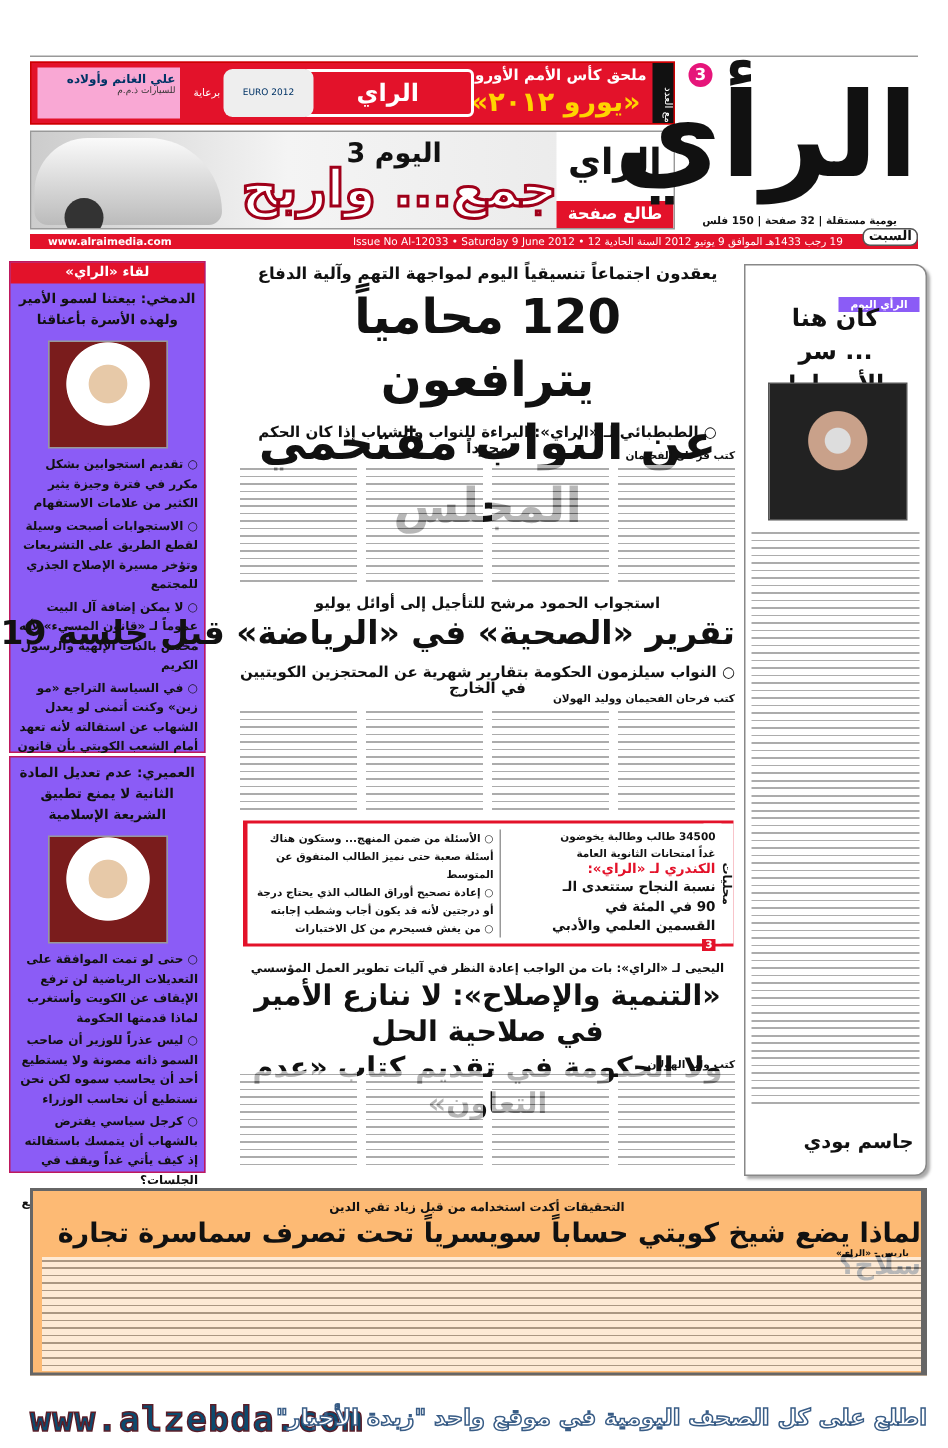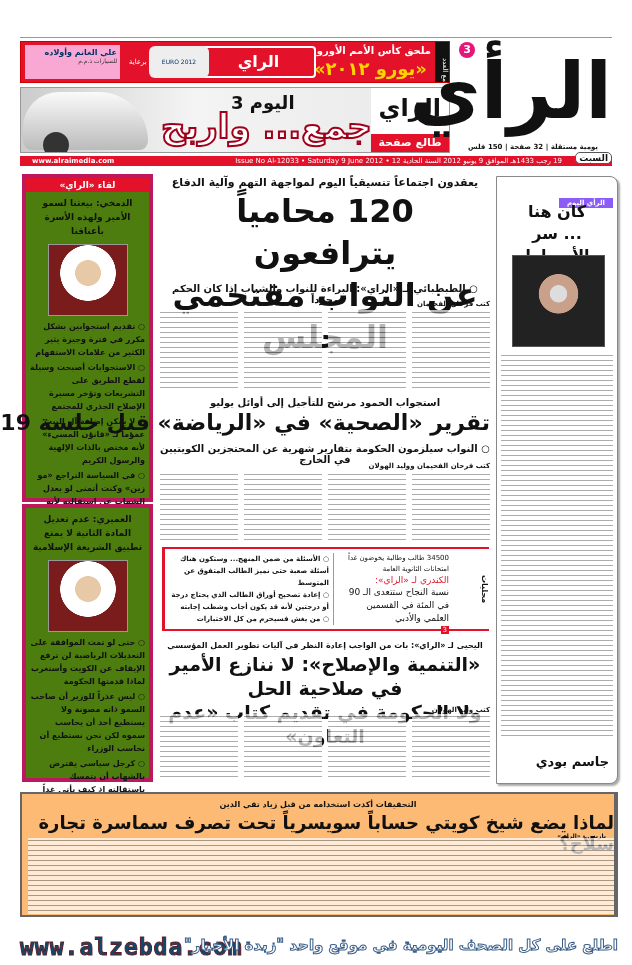--- a/index.html
+++ b/index.html
@@ -30,42 +30,42 @@
 
 #mast{left:455px;top:41px;width:157px;height:112px}
 #mast .logo{position:absolute;right:0;top:0;font-size:78px;font-weight:bold;line-height:100px;letter-spacing:-4px;color:#111}
 #mast .num{position:absolute;left:4px;top:1px;width:16px;height:16px;border-radius:50%;background:#e6157a;color:#fff;font-size:11px;text-align:center;line-height:16px;font-weight:bold}
 #mast .meta{position:absolute;right:14px;bottom:2px;font-size:7px;font-weight:bold;white-space:nowrap}
 #datebar{left:20px;top:156px;width:592px;height:10px;font-size:7px;line-height:10px}
 #datebar .url{position:absolute;left:12px;top:0;direction:ltr;font-weight:bold}
 #datebar .dt{position:absolute;right:50px;top:0;white-space:nowrap}
 #datebar .sabt{position:absolute;right:0;top:-4px;background:#fff;color:#111;font-size:9px;font-weight:bold;border:1px solid #555;border-radius:5px;padding:0 3px}
 
-.lbox{left:22px;width:131px;border:4px solid #be185d;background:#4d7c0f}
+.lbox{left:6px;width:131px;border:1px solid #be185d;background:#8b5cf6}
 .lbox .head{background:#e3122a;color:#fff;font-size:9px;font-weight:bold;text-align:center;height:14px;line-height:14px}
 .lbox .ttl{font-size:9px;font-weight:bold;text-align:center;padding:4px 4px;line-height:14px}
 .lbox .photo{margin:2px auto;width:80px;height:72px;background:radial-gradient(circle at 50% 40%,#e7c9a8 0 22%,#fff 23% 48%,#7a1c1c 49%);border:1px solid #999}
 .lbox ul{list-style:none;padding:2px 4px;font-size:8px;font-weight:bold;line-height:13px}
 .lbox li{margin-bottom:2px}
 .lbox li::before{content:"○ "}
 .lbox .pgn{margin:2px auto 4px;width:10px;height:8px;background:#e3122a;color:#fff;font-size:6px;text-align:center;line-height:8px}
 
 .kicker{text-align:center;font-weight:bold}
 #main-kick{left:160px;top:176px;width:330px;font-size:11px}
 #main-h1{left:160px;top:190px;width:330px;font-size:32px;line-height:42px;font-weight:bold;text-align:center}
 #main-sub{left:160px;top:283px;width:330px;font-size:10px;font-weight:bold;text-align:center}
 .textblock{background:repeating-linear-gradient(#fff 0 2px,#888 2px 3px,#fff 3px 5px);opacity:.7}
 .cols{display:flex;gap:6px}
 .cols div{flex:1}
 #h2kick{left:160px;top:397px;width:330px;font-size:10px}
 #h2{left:160px;top:410px;width:330px;font-size:22px;font-weight:bold;text-align:center;white-space:nowrap}
 #h2sub{left:160px;top:443px;width:330px;font-size:10px;font-weight:bold;text-align:center}
 #box3{left:162px;top:547px;width:327px;height:84px;border:2px solid #e3122a;border-left-width:3px;border-right:8px solid #e3122a;background:#fff}
 #box3 .side{position:absolute;right:-8px;top:0;width:20px;height:80px;font-size:8px;writing-mode:vertical-rl;text-align:center;color:#111;font-weight:bold;background:#fff}
-#box3 .r{position:absolute;right:32px;top:4px;width:110px;font-size:7px;font-weight:normal;line-height:11px}
+#box3 .r{position:absolute;right:4px;top:4px;width:110px;font-size:7px;font-weight:bold;line-height:11px}
 #box3 .r .hl{color:#e3122a;font-size:9px}
 #box3 .r .big{font-size:9px;line-height:13px}
 #box3 .l{position:absolute;left:4px;top:4px;width:165px;font-size:7px;font-weight:bold;line-height:12px;border-right:1px solid #999;padding-right:4px}
 #box3 .l p::before{content:"○ "}
 #h3kick{left:160px;top:641px;width:330px;font-size:8px}
 #h3{left:160px;top:652px;width:330px;font-size:19px;line-height:24px;font-weight:bold;text-align:center}
 
 #rcol{left:496px;top:176px;width:122px;height:608px;border:1px solid #888;border-radius:0 8px 8px 0;box-shadow:2px 2px 2px #aaa;background:#fff}
 #rcol .tag{position:absolute;right:4px;top:21px;background:#8b5cf6;color:#fff;font-size:7px;padding:1px 8px;font-weight:bold}
 #rcol .ttl{position:absolute;right:0;top:24px;width:120px;text-align:center;font-size:16px;font-weight:bold;line-height:22px}

